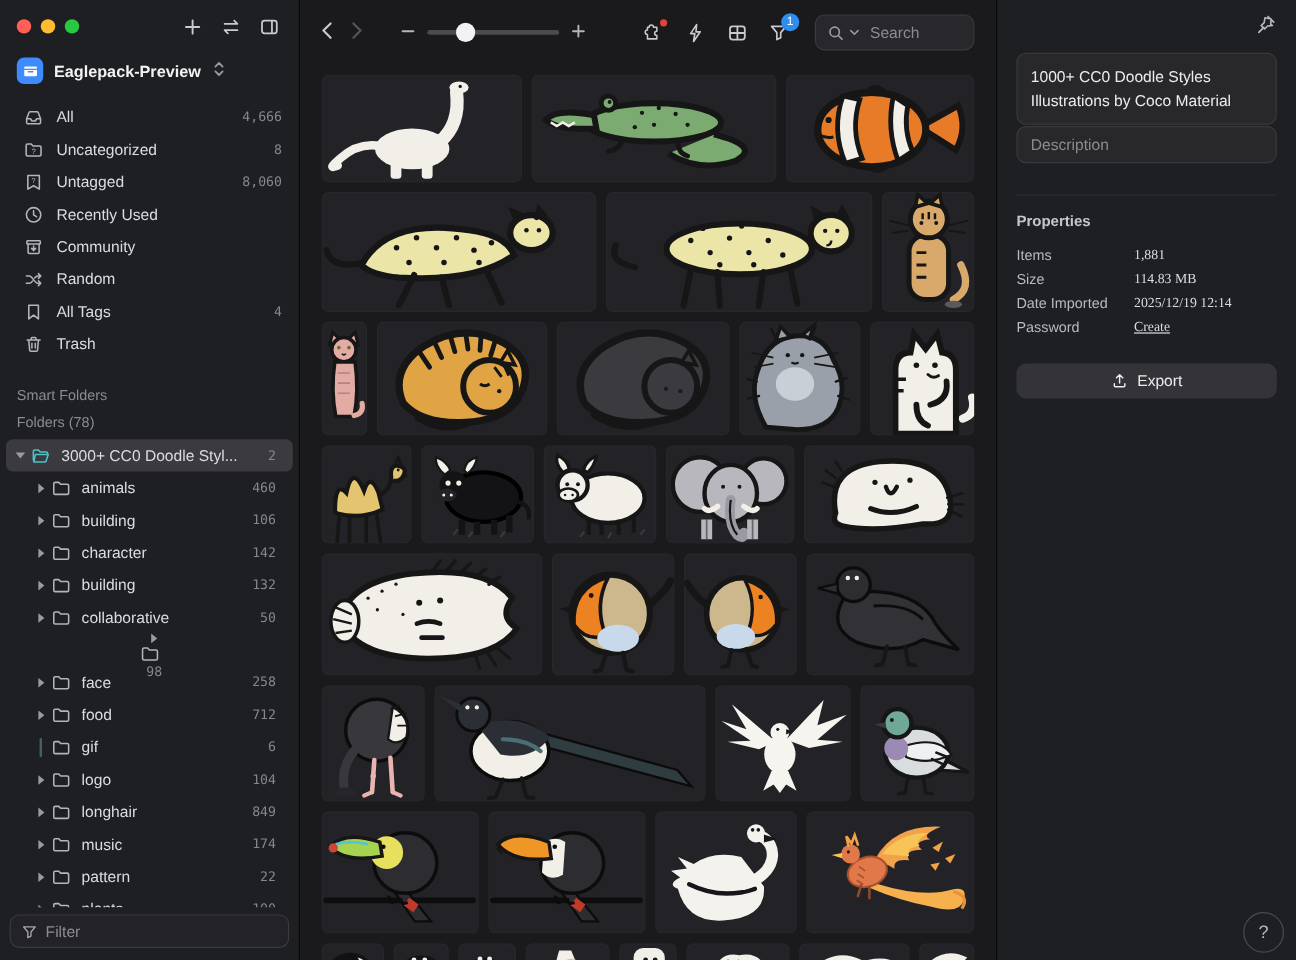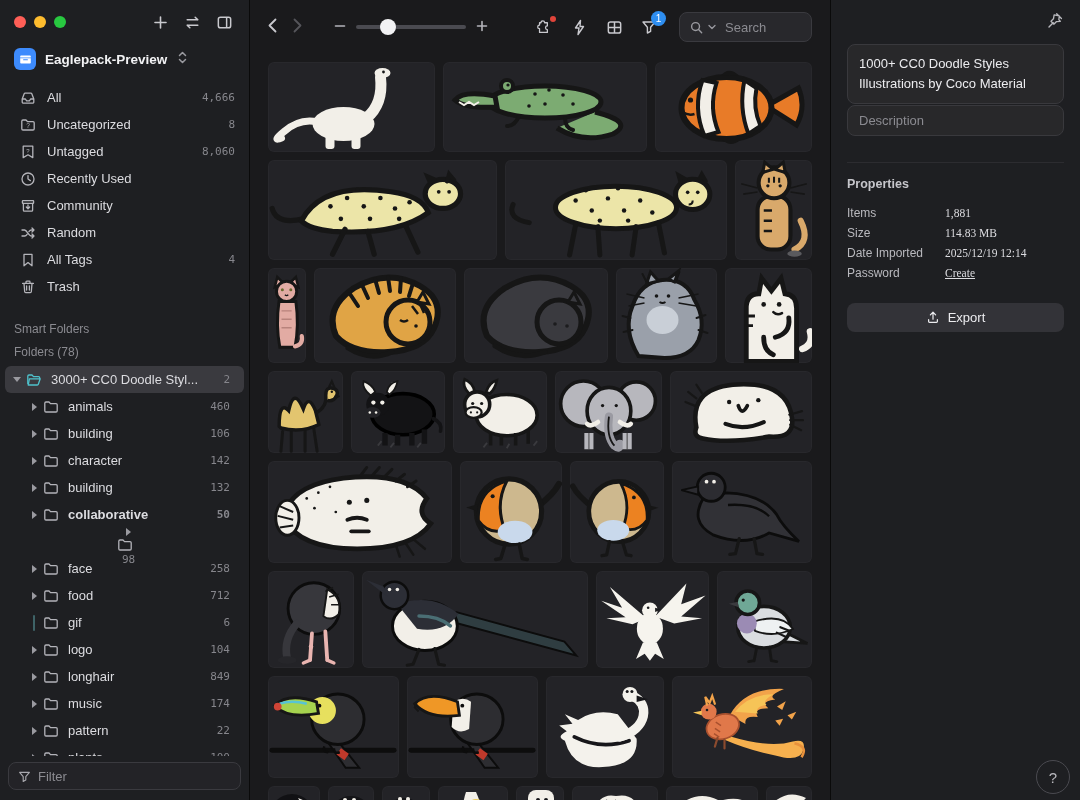--- a/index.html
+++ b/index.html
@@ -282,21 +282,21 @@
             <span class="tri right"></span>
           </span>
           <span class="ficon">
             <svg width="16" height="16" viewBox="0 0 16 16" fill="none" stroke="currentColor" stroke-width="1.3" stroke-linecap="round" stroke-linejoin="round">
               <path d="M1.8 4.2 a1.2 1.2 0 0 1 1.2-1.2 h3 l1.5 1.6 h5.5 a1.2 1.2 0 0 1 1.2 1.2 V11.8 a1.2 1.2 0 0 1-1.2 1.2 H3 A1.2 1.2 0 0 1 1.8 11.8 Z"></path>
             </svg>
           </span>
           <span class="flabel">building</span>
           <span class="count">132</span>
         </div>
-        <div class="folder-row" style="padding-left: 22px; font-weight: bold;">
+        <div class="folder-row" style="padding-left: 22px;">
           <span class="disc">
             <span class="tri right"></span>
           </span>
           <span class="ficon">
             <svg width="16" height="16" viewBox="0 0 16 16" fill="none" stroke="currentColor" stroke-width="1.3" stroke-linecap="round" stroke-linejoin="round">
               <path d="M1.8 4.2 a1.2 1.2 0 0 1 1.2-1.2 h3 l1.5 1.6 h5.5 a1.2 1.2 0 0 1 1.2 1.2 V11.8 a1.2 1.2 0 0 1-1.2 1.2 H3 A1.2 1.2 0 0 1 1.8 11.8 Z"></path>
             </svg>
           </span>
           <span class="flabel">collaborative</span>
           <span class="count">50</span>

